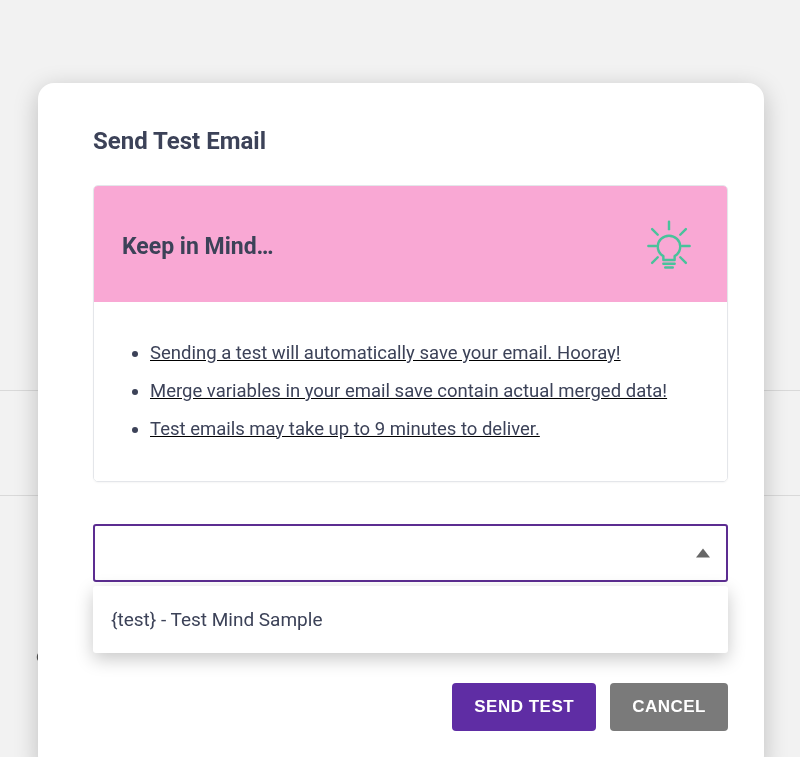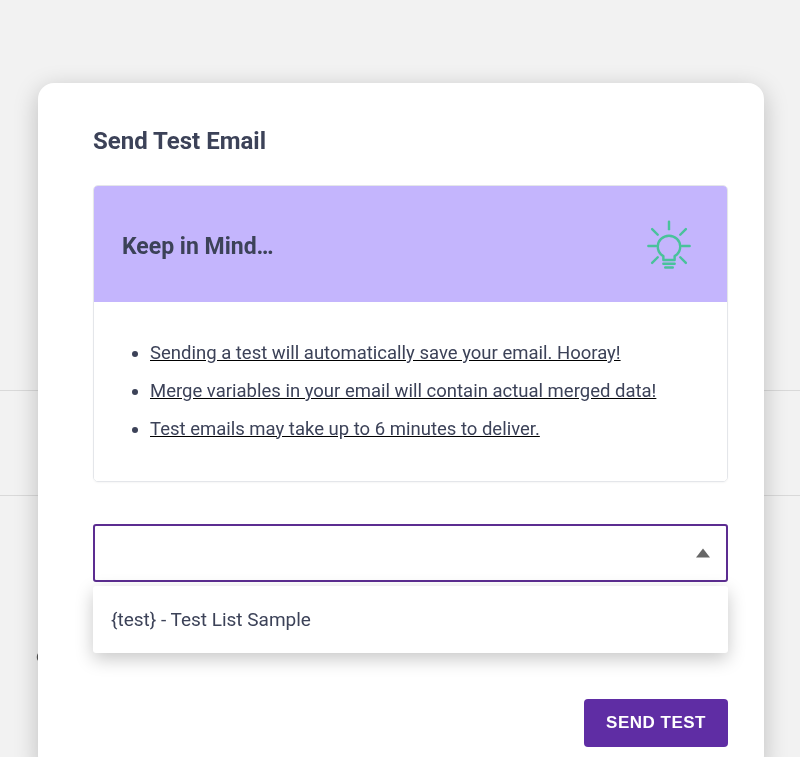--- a/index.html
+++ b/index.html
@@ -45,21 +45,21 @@
   }
 
   .tip-card {
     border: 1px solid #e4e6ea;
     border-radius: 5px;
     overflow: hidden;
     box-shadow: 0 1px 2px rgba(0,0,0,0.04);
     margin-bottom: 42px;
   }
   .tip-header {
-    background: #c4b5fd;
+    background: #f9a8d4;
     padding: 30px 28px 26px 28px;
     display: flex;
     align-items: center;
     justify-content: space-between;
     text-align: center;
   }
   .tip-title {
     font-size: 23px;
     font-weight: 700;
     color: #3C4258;
@@ -132,21 +132,21 @@
   .dropdown-item {
     padding: 22px 18px;
     font-size: 19px;
     color: #3C4258;
     cursor: pointer;
   }
 
   .actions {
     position: absolute;
     right: 36px;
-    bottom: 24px;
+    bottom: 40px;
     display: flex;
     gap: 14px;
   }
   .btn {
     height: 48px;
     padding: 0 22px;
     border: none;
     border-radius: 4px;
     font-size: 17px;
     font-weight: 700;
@@ -185,34 +185,35 @@
           <line x1="14" y1="14" x2="20" y2="20"></line>
           <line x1="50" y1="14" x2="44" y2="20"></line>
           <line x1="14" y1="50" x2="20" y2="44"></line>
           <line x1="50" y1="50" x2="44" y2="44"></line>
         </svg>
       </div>
     </div>
     <div class="tip-body">
       <ul>
         <li>Sending a test will automatically save your email. Hooray!</li>
-        <li>Merge variables in your email will contain actual merged data!</li>
-        <li>Test emails may take up to 6 minutes to deliver.</li>
+        <li>Merge variables in your email save contain actual merged data!</li>
+        <li>Test emails may take up to 9 minutes to deliver.</li>
       </ul>
     </div>
   </div>
 
 
   <div class="select-wrap">
     <div class="select-input">
       <span></span>
       <span class="select-caret"></span>
     </div>
     <div class="dropdown">
-      <div class="dropdown-item">{test} - Test List Sample</div>
+      <div class="dropdown-item">{test} - Test Mind Sample</div>
     </div>
   </div>
 
   <div class="actions">
     <button class="btn btn-primary">SEND TEST</button>
+    <button class="btn btn-secondary">CANCEL</button>
   </div>
 
 </div>
 
 </body></html>

